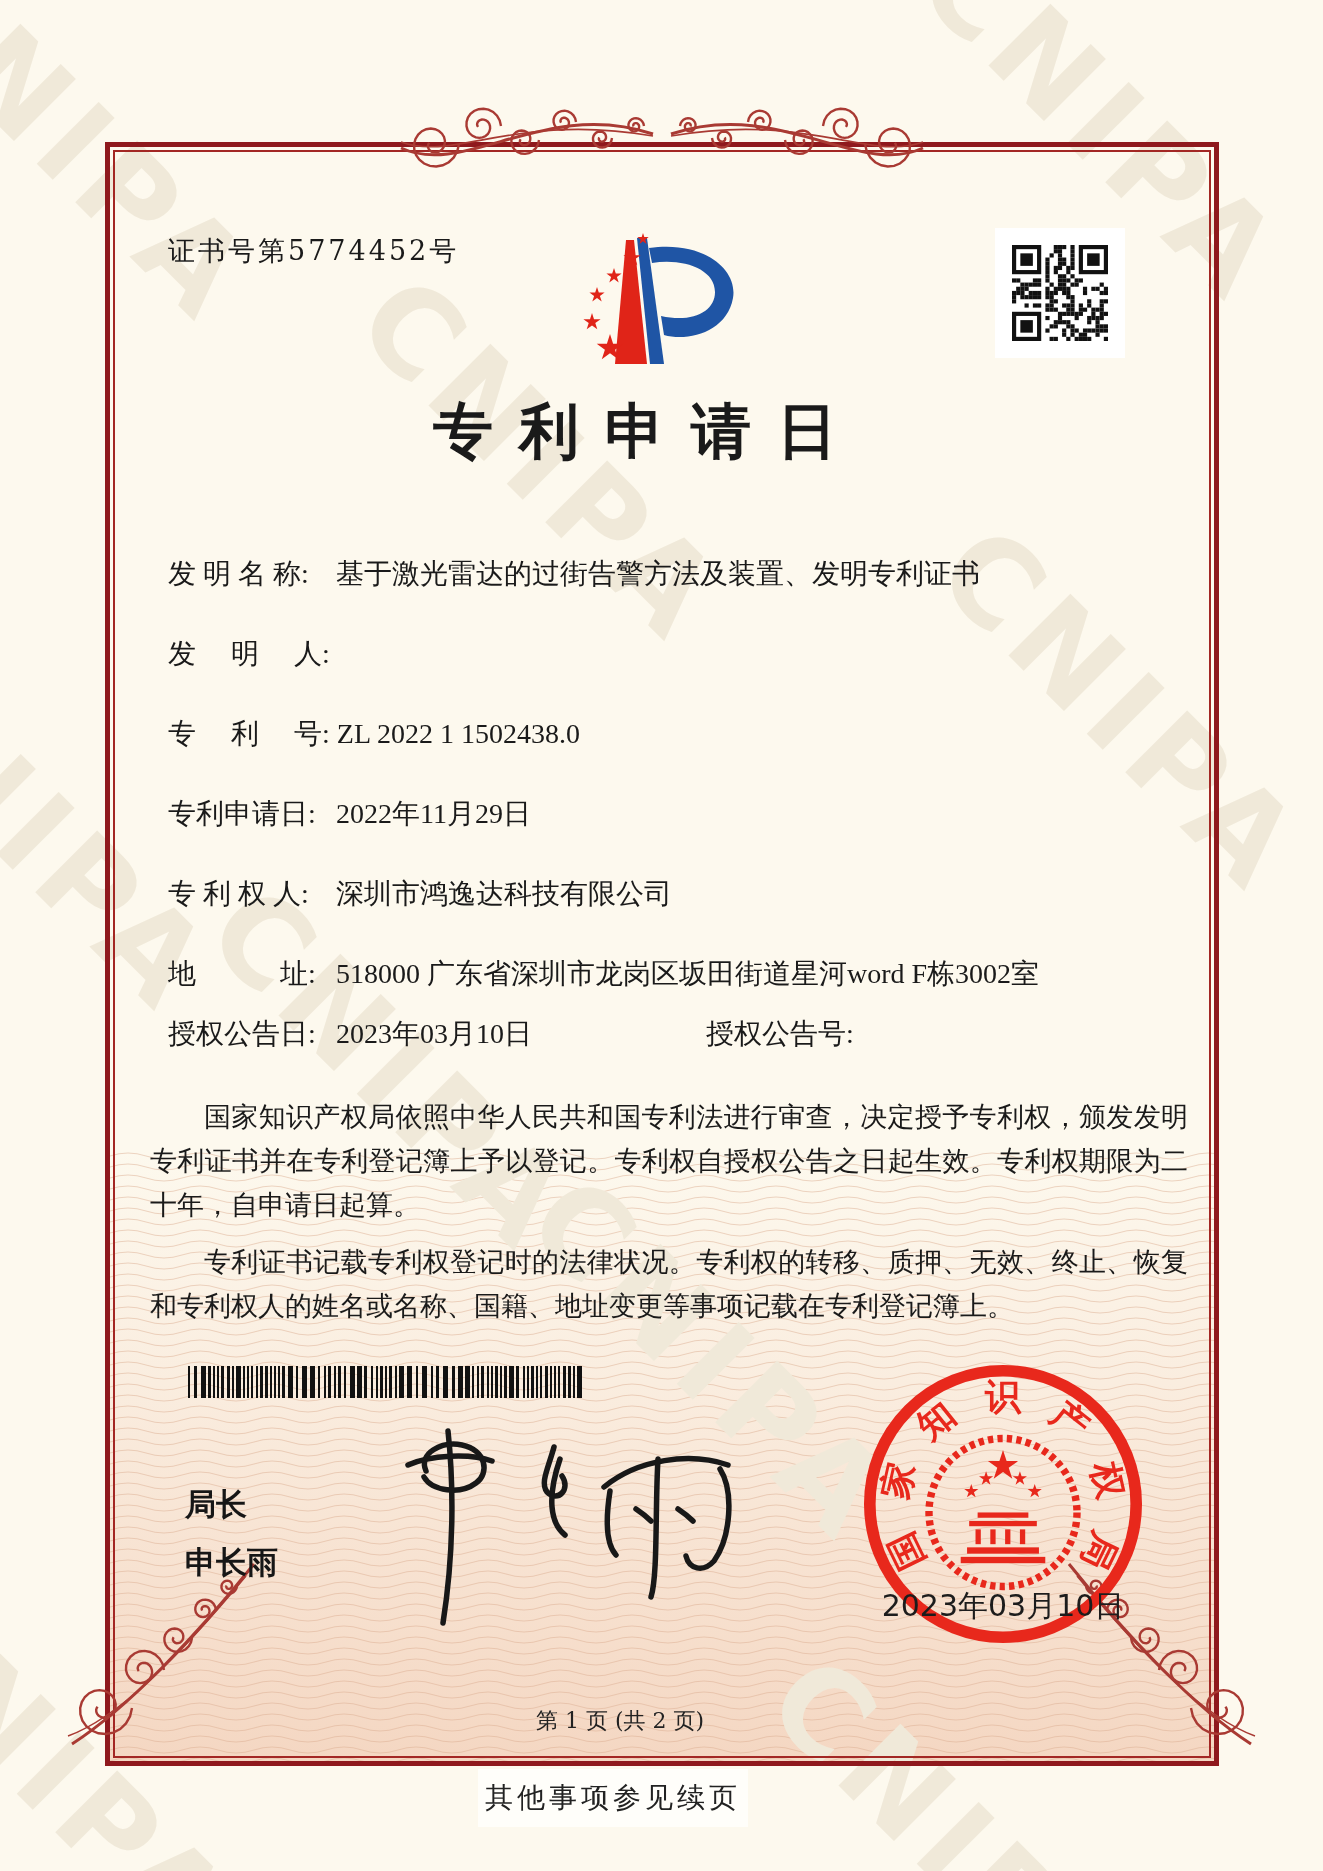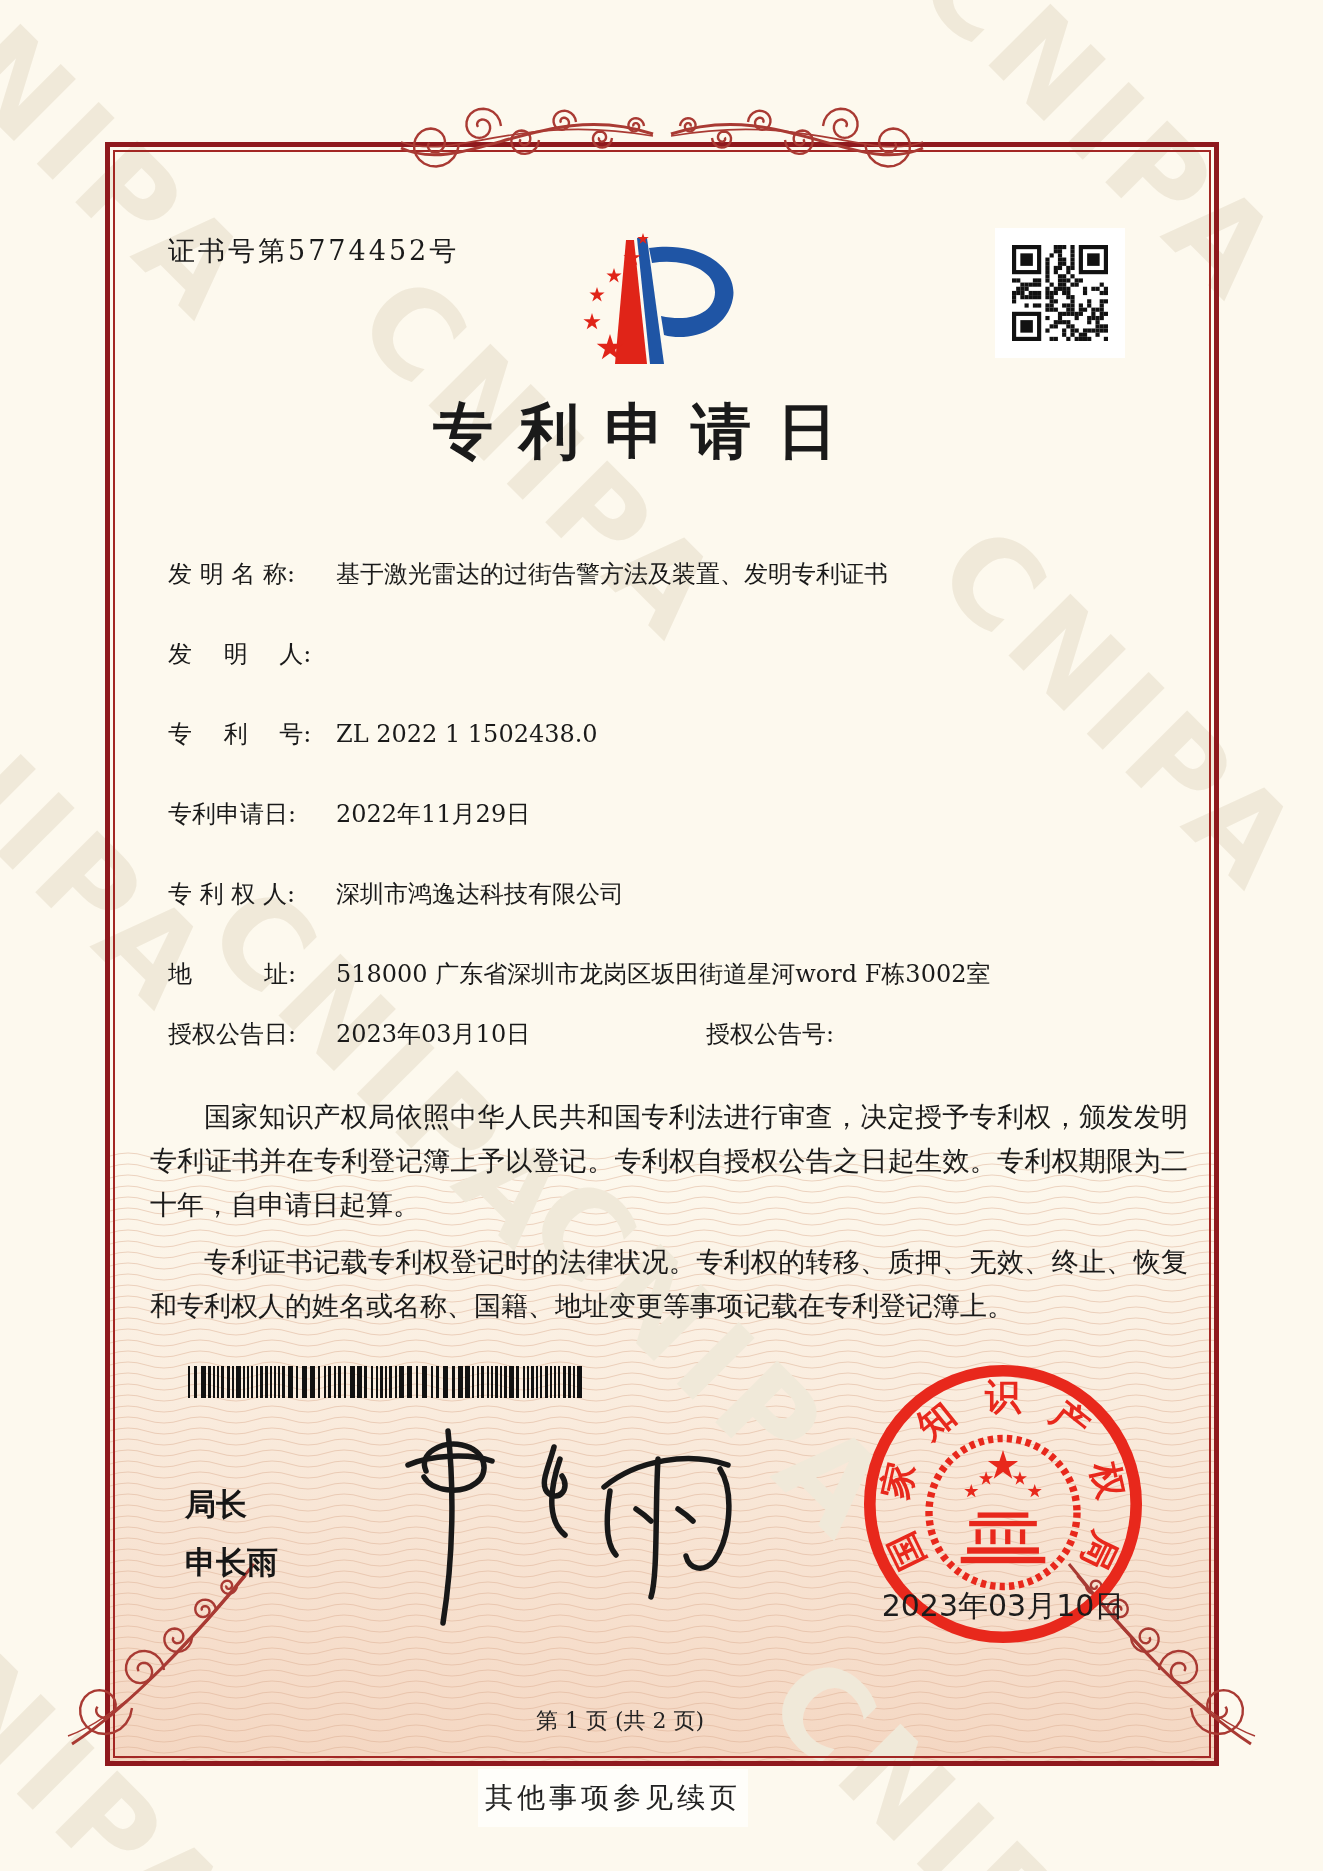--- a/index.html
+++ b/index.html
@@ -18,21 +18,21 @@
   .frame-inner{position:absolute;left:3px;top:3px;right:3px;bottom:3px;border:2px solid #a32724;}
   .orn{position:absolute;z-index:3;}
   
   .cert-no{position:absolute;left:168px;top:233px;z-index:4;font-size:27px;letter-spacing:3px;}
   .logo{position:absolute;left:552px;top:228px;z-index:4;}
   .qr-box{position:absolute;left:995px;top:228px;width:130px;height:130px;background:#fff;z-index:4;
           display:flex;align-items:center;justify-content:center;}
   .title{position:absolute;left:0;top:392px;width:1270px;z-index:4;text-align:center;
          font-size:60px;font-weight:700;letter-spacing:26px;padding-left:26px;box-sizing:border-box;}
   
-  .fields{position:absolute;left:168px;top:556px;width:1010px;z-index:4;font-size:24px;line-height:36px;}
+  .fields{position:absolute;left:168px;top:556px;width:1010px;z-index:4;font-size:28px;line-height:36px;font-family:Liberation Serif, serif;}
   .frow{display:flex;margin-bottom:44px;}
   .flabel{flex:0 0 168px;white-space:pre;}
   .fvalue{flex:1;max-width:770px;}
   .frow.address{margin-bottom:24px;align-items:center;}
   .grant-row{display:flex;}
   .grant-row .fvalue1{flex:0 0 370px;}
   .grant-row .flabel2{flex:0 0 170px;white-space:pre;}
   
   .bodytext{position:absolute;left:150px;top:1095px;width:1038px;z-index:4;font-size:27px;
             line-height:44px;text-align:justify;}

